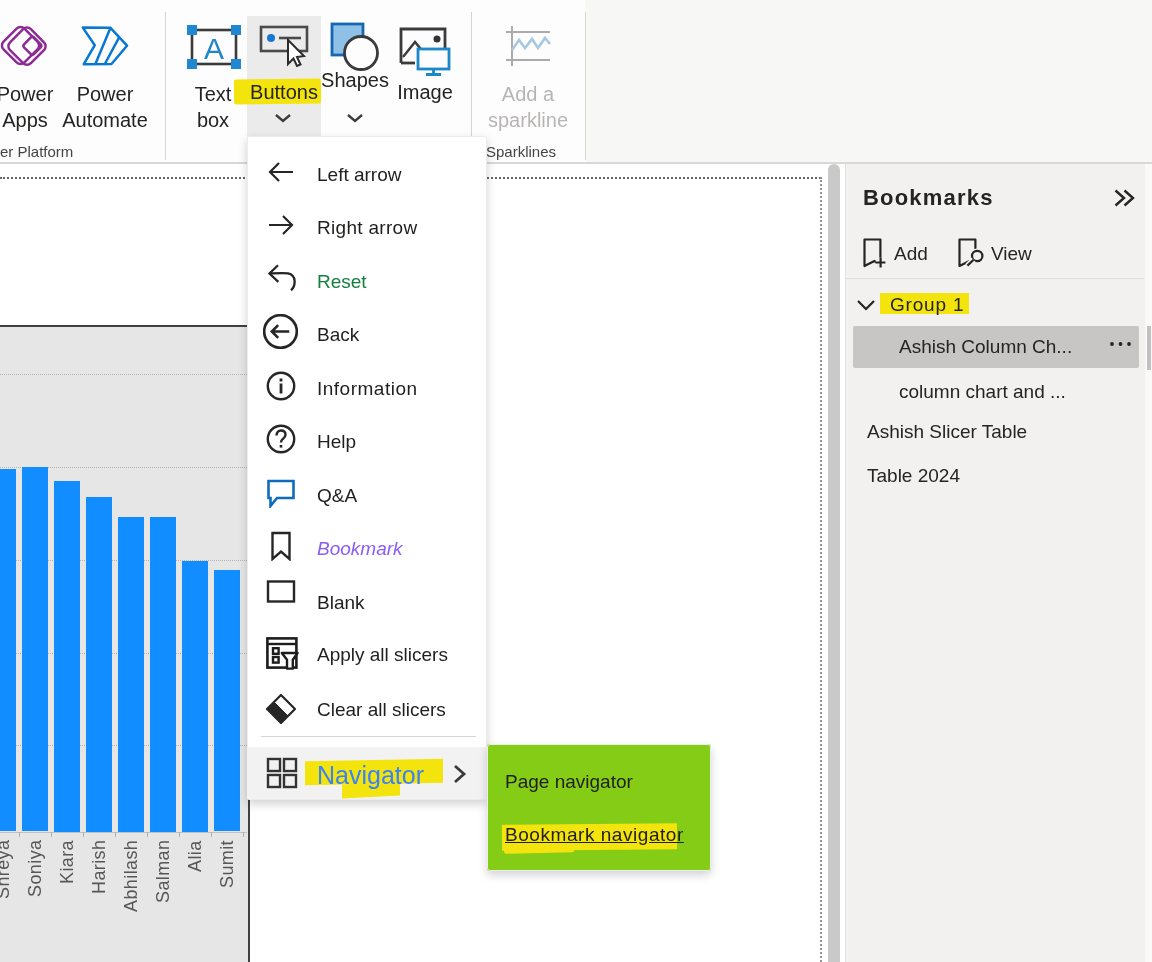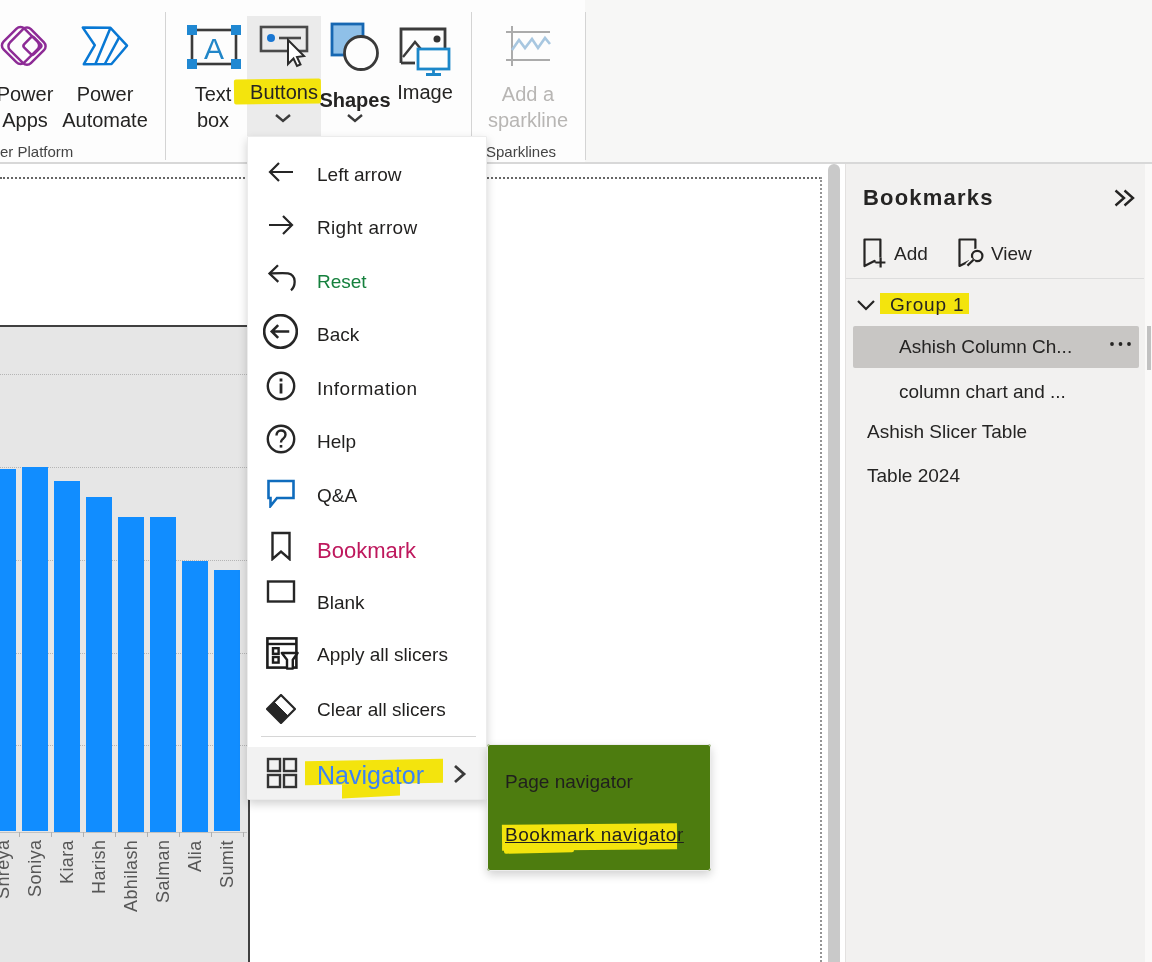--- a/index.html
+++ b/index.html
@@ -19,21 +19,21 @@
 
   <div class="abs" style="left:0px;top:143px;font-size:15px;color:#444;">er Platform</div>
   <div class="abs" style="left:486px;top:143px;font-size:15px;color:#444;">Sparklines</div>
 
   <div class="abs" style="left:247px;top:16px;width:74px;height:120px;background:#ebebeb;"></div>
 
   <div class="abs rlabel" style="left:-15px;top:82px;width:80px;">Power<br>Apps</div>
   <div class="abs rlabel" style="left:55px;top:82px;width:100px;">Power<br>Automate</div>
   <div class="abs rlabel" style="left:173px;top:82px;width:80px;">Text<br>box</div>
   <div class="abs rlabel" style="left:244px;top:80px;width:80px;z-index:3;">Buttons</div>
-  <div class="abs rlabel" style="left:315px;top:88px;width:80px;font-weight:bold;">Shapes</div>
+  <div class="abs rlabel" style="left:315px;top:68px;width:80px;">Shapes</div>
   <div class="abs rlabel" style="left:385px;top:80px;width:80px;">Image</div>
   <div class="abs rlabel" style="left:488px;top:82px;width:80px;color:#b8b6b4;">Add a<br>sparkline</div>
 
   <div class="abs" style="left:234px;top:78.5px;width:87px;height:25px;background:#f3e40d;z-index:2;transform:rotate(-0.7deg);border-radius:2px;"></div>
 
   <svg class="abs" style="left:274px;top:112px;" width="18" height="12" viewBox="0 0 18 12">
       <path d="M2 3 L9 9 L16 3" fill="none" stroke="#3b3b3b" stroke-width="2.4"></path>
     </svg>
   <svg class="abs" style="left:346px;top:112px;" width="18" height="12" viewBox="0 0 18 12">
       <path d="M2 3 L9 9 L16 3" fill="none" stroke="#3b3b3b" stroke-width="2.4"></path>
@@ -173,21 +173,21 @@
   <div class="abs" style="left:70px;top:295px;font-size:19px;color:#201f1e;">Help</div>
   <div class="abs" style="left:0;top:332px;width:240px;height:54px;"></div>
   <svg class="abs" style="left:19px;top:342px;" width="30" height="30" viewBox="0 0 30 30">
       <path d="M2.5 3 H27.5 V20 H11 L4.5 28 V20 H2.5 Z" fill="none" stroke="#0f6cbd" stroke-width="2.6"></path>
     </svg>
   <div class="abs" style="left:70px;top:349px;font-size:19px;color:#201f1e;">Q&amp;A</div>
   <div class="abs" style="left:0;top:385px;width:240px;height:54px;"></div>
   <svg class="abs" style="left:19px;top:395px;" width="30" height="30" viewBox="0 0 30 30">
       <path d="M6.5 2 H23.5 V28 L15 20.5 L6.5 28 Z" fill="none" stroke="#262626" stroke-width="2.4"></path>
     </svg>
-  <div class="abs" style="left:70px;top:402px;font-size:22px;color:#be185d;">Bookmark</div>
+  <div class="abs" style="left:70px;top:402px;font-size:19px;color:#8b5cf6;font-style:italic;">Bookmark</div>
   <div class="abs" style="left:0;top:439px;width:240px;height:54px;"></div>
   <svg class="abs" style="left:19px;top:440px;" width="30" height="30" viewBox="0 0 30 30">
       <rect x="2" y="5.5" width="26" height="20" fill="none" stroke="#262626" stroke-width="2.4"></rect>
     </svg>
   <div class="abs" style="left:70px;top:456px;font-size:19px;color:#201f1e;">Blank</div>
   <div class="abs" style="left:0;top:493px;width:240px;height:54px;"></div>
   <svg class="abs" style="left:19px;top:501px;" width="33" height="33" viewBox="0 0 33 33">
       <rect x="1.4" y="1.4" width="29" height="29.2" fill="none" stroke="#1d1d1d" stroke-width="2.6"></rect>
       <path d="M1.4 7 H30.4" stroke="#1d1d1d" stroke-width="2.4"></path>
       <rect x="7" y="11.2" width="5.6" height="5.6" fill="none" stroke="#1d1d1d" stroke-width="2.4"></rect>
@@ -212,21 +212,21 @@
       </g>
     </svg>
   <div class="abs" style="left:58px;top:624px;width:138px;height:24px;background:#f3e40d;transform:skewY(-1deg);"></div>
   <div class="abs" style="left:95px;top:647px;width:58px;height:14px;background:#f3e40d;transform:skewY(-3deg);"></div>
   <div class="abs" style="left:70px;top:625px;font-size:25px;color:#3b82f6;z-index:2;">Navigator</div>
   <svg class="abs" style="left:205px;top:628px;" width="16" height="20" viewBox="0 0 16 20">
       <path d="M3 2 L12 10 L3 18" fill="none" stroke="#3a3a3a" stroke-width="2.8"></path>
     </svg>
 </div>
 
-<div class="abs" id="submenu" style="left:487px;top:744px;width:224px;height:127px;background:#4d7c0f;box-shadow:0 4px 10px rgba(0,0,0,0.18);outline:1px solid #ececec;outline-offset:-1px;border-radius:3px;z-index:12;">
+<div class="abs" id="submenu" style="left:487px;top:744px;width:224px;height:127px;background:#84cc16;box-shadow:0 4px 10px rgba(0,0,0,0.18);outline:1px solid #ececec;outline-offset:-1px;border-radius:3px;z-index:12;">
   <div class="abs" style="left:18px;top:27px;font-size:19px;color:#201f1e;">Page navigator</div>
   <div class="abs" style="left:15px;top:80px;width:175px;height:26px;background:#f3e40d;transform:rotate(-0.5deg);"></div>
   <div class="abs" style="left:17px;top:103px;width:70px;height:6px;background:#f3e40d;transform:rotate(-1.2deg);border-radius:2px;"></div>
   <div class="abs" style="left:18px;top:80px;font-size:19px;letter-spacing:0.55px;color:#201f1e;z-index:2;text-decoration:underline;">Bookmark navigator</div>
 </div>
 
 <div class="abs" id="panel" style="left:845px;top:164px;width:307px;height:918px;background:#f2f1f0;border-left:1px solid #e3e1e0;">
   <div class="abs" style="left:17px;top:21px;font-size:22px;font-weight:bold;letter-spacing:1.2px;color:#252423;">Bookmarks</div>
 
   <svg class="abs" style="left:267px;top:25px;" width="22" height="18" viewBox="0 0 22 18">

